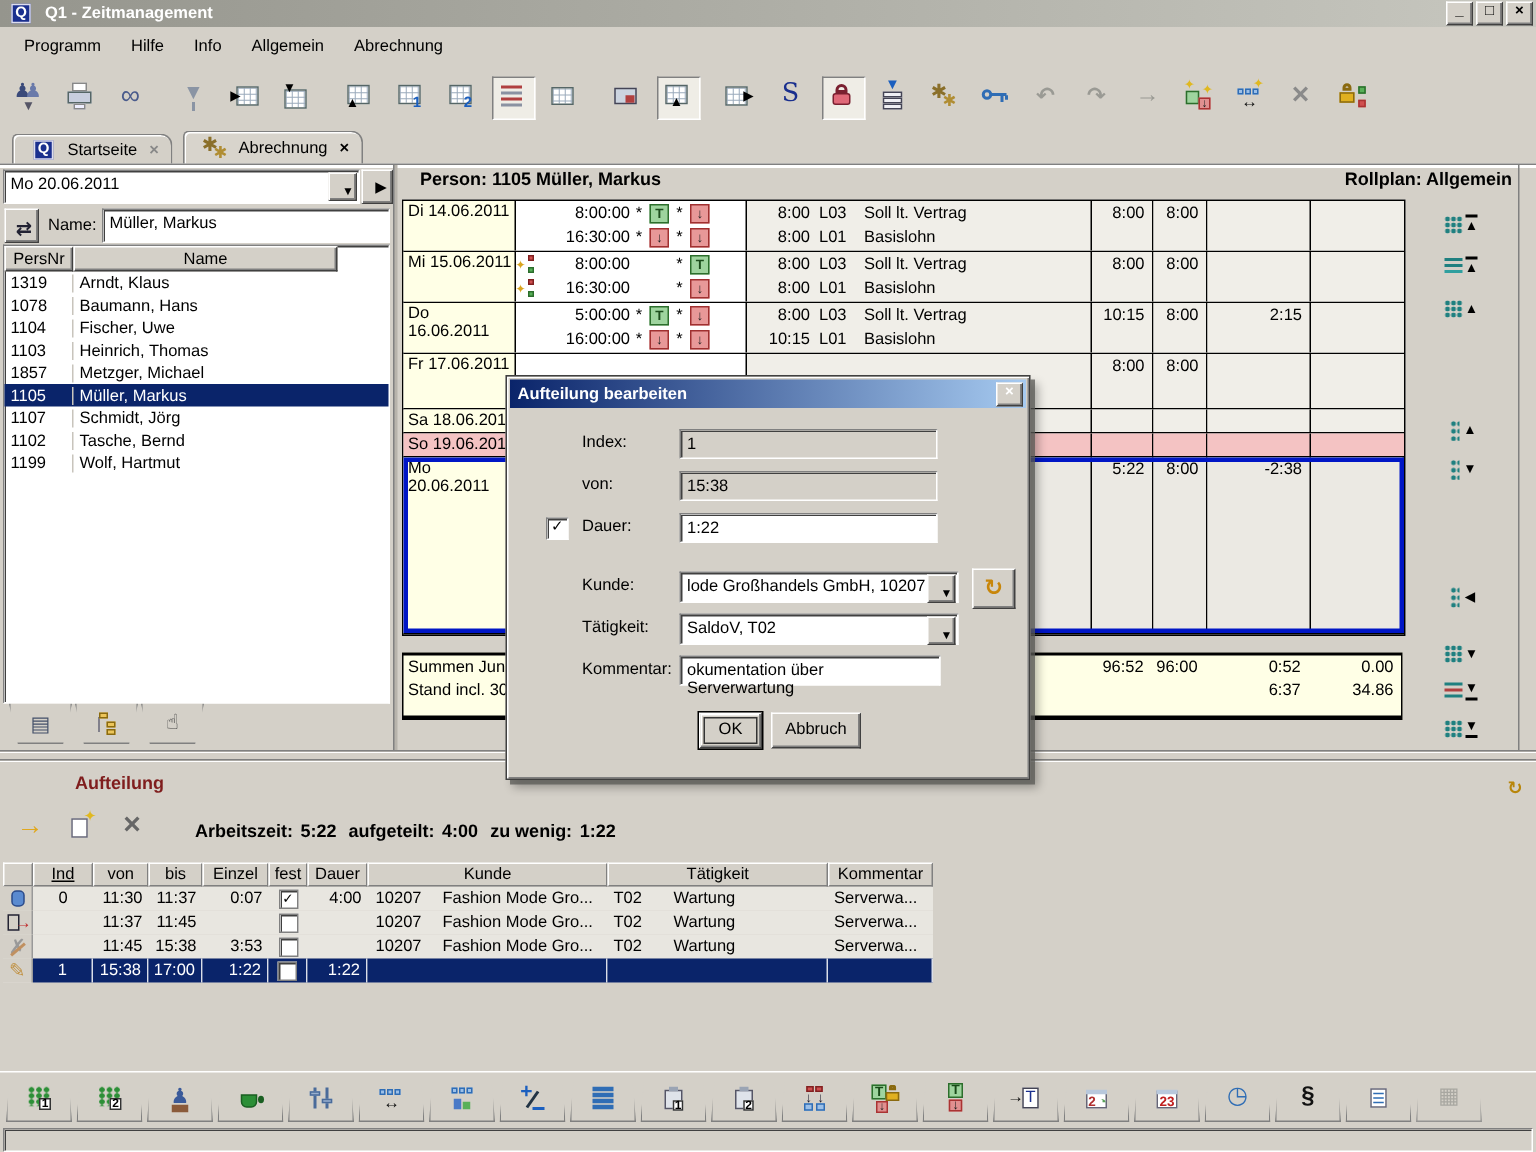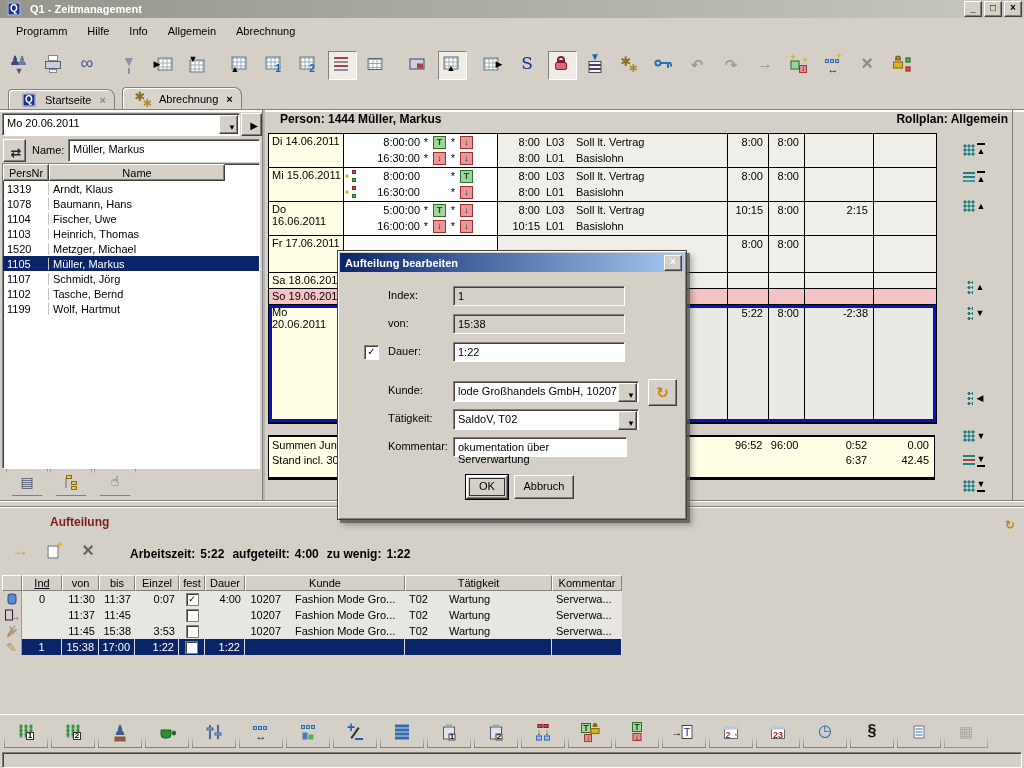--- a/index.html
+++ b/index.html
@@ -198,21 +198,21 @@
         </div>
         <div class="prow">
           <div class="pc" style="width: 46px; border-right: 1px solid rgb(200, 196, 188);">1104</div>
           <div class="pc" style="width: 208px;">Fischer, Uwe</div>
         </div>
         <div class="prow">
           <div class="pc" style="width: 46px; border-right: 1px solid rgb(200, 196, 188);">1103</div>
           <div class="pc" style="width: 208px;">Heinrich, Thomas</div>
         </div>
         <div class="prow">
-          <div class="pc" style="width: 46px; border-right: 1px solid rgb(200, 196, 188);">1520</div>
+          <div class="pc" style="width: 46px; border-right: 1px solid rgb(200, 196, 188);">1857</div>
           <div class="pc" style="width: 208px;">Metzger, Michael</div>
         </div>
         <div class="prow sel">
           <div class="pc" style="width: 46px; border-right: 1px solid rgb(200, 196, 188);">1105</div>
           <div class="pc" style="width: 208px;">Müller, Markus</div>
         </div>
         <div class="prow">
           <div class="pc" style="width: 46px; border-right: 1px solid rgb(200, 196, 188);">1107</div>
           <div class="pc" style="width: 208px;">Schmidt, Jörg</div>
         </div>
@@ -242,21 +242,21 @@
       </div>
       <div class="ltab" style="left: 90px; top: 0px;">
         <span class="icon">
           <span class="ip" style="transform: translate(calc(-50% + 0px), calc(-50% - 1px)); color: rgb(68, 68, 68); font-size: 14px;">☝</span>
         </span>
       </div>
     </div>
 
   <div class="abs" style="left:262px;top:110px;width:2px;height:390px;background:#b8b4ac;border-left:1px solid #808080;"></div>
 
-  <span class="abs" style="left:280px;top:112px;font-weight:bold;font-size:12px;">Person: 1444 Müller, Markus</span>
+  <span class="abs" style="left:280px;top:112px;font-weight:bold;font-size:12px;">Person: 1105 Müller, Markus</span>
   <span class="abs" style="left:700px;top:112px;width:308px;text-align:right;font-weight:bold;font-size:12px;">Rollplan: Allgemein</span>
 
   <div id="mtable" class="abs">
     <div id="mrows">
         <div class="mrow" style="height: 33px;">
           <div class="mc c-datum" style="width: 75px;">Di 14.06.2011</div>
           <div class="mc c-erf" style="width: 154px;">
             <div class="tline">
               <span class="tt">8:00:00</span>
               <span class="st">*</span>
@@ -443,21 +443,21 @@
     <div class="sc num" style="width:36px;">
       <div>96:00</div>
       <div class="l2"></div>
     </div>
     <div class="sc num" style="width:69px;">
       <div>0:52</div>
       <div class="l2">6:37</div>
     </div>
     <div class="sc num" style="width:62px;">
       <div>0.00</div>
-      <div class="l2">42.45</div>
+      <div class="l2">34.86</div>
     </div>
   </div>
 
   <div id="rrail">
       <div class="rbtn abs" style="top: 138px;"><span class="icon"><span class="ip p-gridteal" style="transform: translate(calc(-50% - 5px), calc(-50% + 0px)); width: 12px; height: 12px;"></span><span class="ip" style="transform: translate(calc(-50% + 7px), calc(-50% - 6px)); width: 8px; height: 2px; background: rgb(0, 0, 0);"></span><span class="ip" style="transform: translate(calc(-50% + 7px), calc(-50% + 1px)); color: rgb(0, 0, 0); font-size: 9px;">▲</span></span></div>
       <div class="rbtn abs" style="top: 166px;"><span class="icon"><span class="ip" style="transform: translate(calc(-50% - 5px), calc(-50% - 5px)); width: 12px; height: 2px; background: rgb(31, 128, 128);"></span><span class="ip" style="transform: translate(calc(-50% - 5px), calc(-50% - 1px)); width: 12px; height: 2px; background: rgb(31, 128, 128);"></span><span class="ip" style="transform: translate(calc(-50% - 5px), calc(-50% + 3px)); width: 12px; height: 2px; background: rgb(47, 159, 159);"></span><span class="ip" style="transform: translate(calc(-50% + 7px), calc(-50% - 6px)); width: 8px; height: 2px; background: rgb(0, 0, 0);"></span><span class="ip" style="transform: translate(calc(-50% + 7px), calc(-50% + 1px)); color: rgb(0, 0, 0); font-size: 9px;">▲</span></span></div>
       <div class="rbtn abs" style="top: 194px;"><span class="icon"><span class="ip p-gridteal" style="transform: translate(calc(-50% - 5px), calc(-50% + 0px)); width: 12px; height: 12px;"></span><span class="ip" style="transform: translate(calc(-50% + 7px), calc(-50% + 0px)); color: rgb(0, 0, 0); font-size: 9px;">▲</span></span></div>
       <div class="rbtn abs" style="top: 275px;"><span class="icon"><span class="ip p-colteal" style="transform: translate(calc(-50% - 4px), calc(-50% + 0px)); width: 6px; height: 14px;"></span><span class="ip" style="transform: translate(calc(-50% + 6px), calc(-50% + 0px)); color: rgb(0, 0, 0); font-size: 9px;">▲</span></span></div>
       <div class="rbtn abs" style="top: 301px;"><span class="icon"><span class="ip p-colteal" style="transform: translate(calc(-50% - 4px), calc(-50% + 0px)); width: 6px; height: 14px;"></span><span class="ip" style="transform: translate(calc(-50% + 6px), calc(-50% + 0px)); color: rgb(0, 0, 0); font-size: 9px;">▼</span></span></div>
       <div class="rbtn abs" style="top: 386px;"><span class="icon"><span class="ip p-colteal" style="transform: translate(calc(-50% - 4px), calc(-50% + 0px)); width: 6px; height: 14px;"></span><span class="ip" style="transform: translate(calc(-50% + 6px), calc(-50% + 0px)); color: rgb(0, 0, 0); font-size: 9px;">◀</span></span></div>

